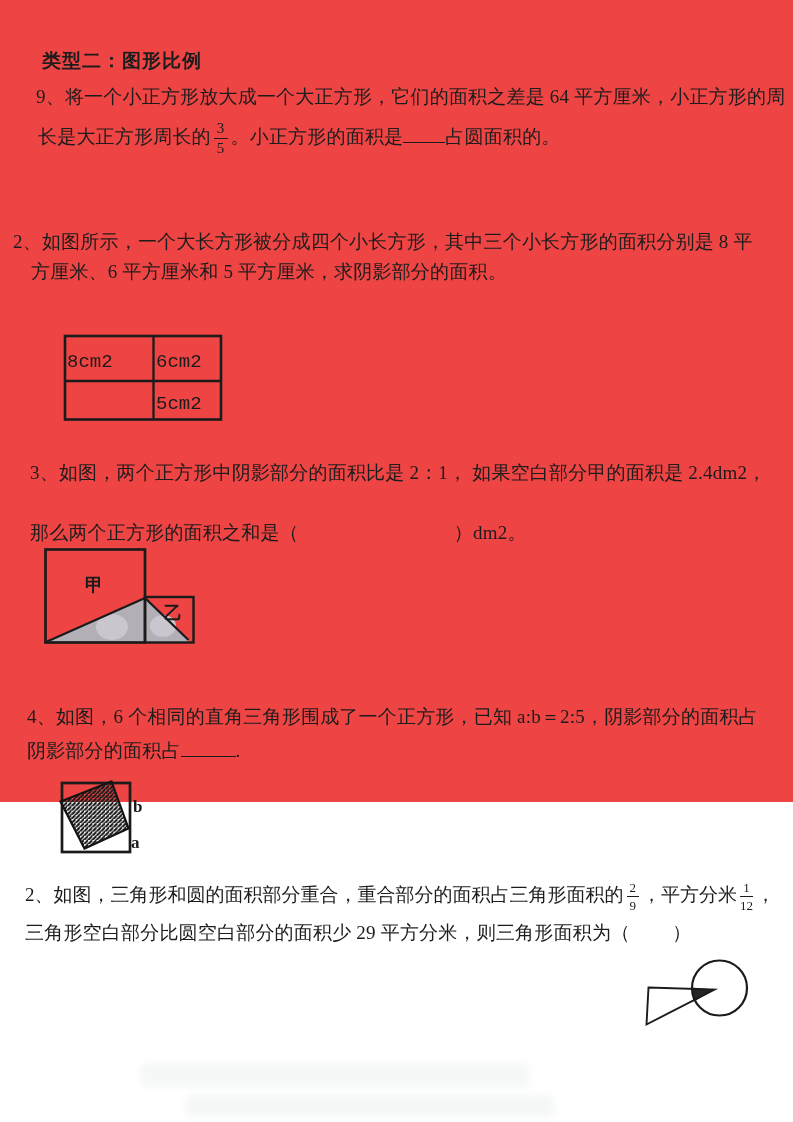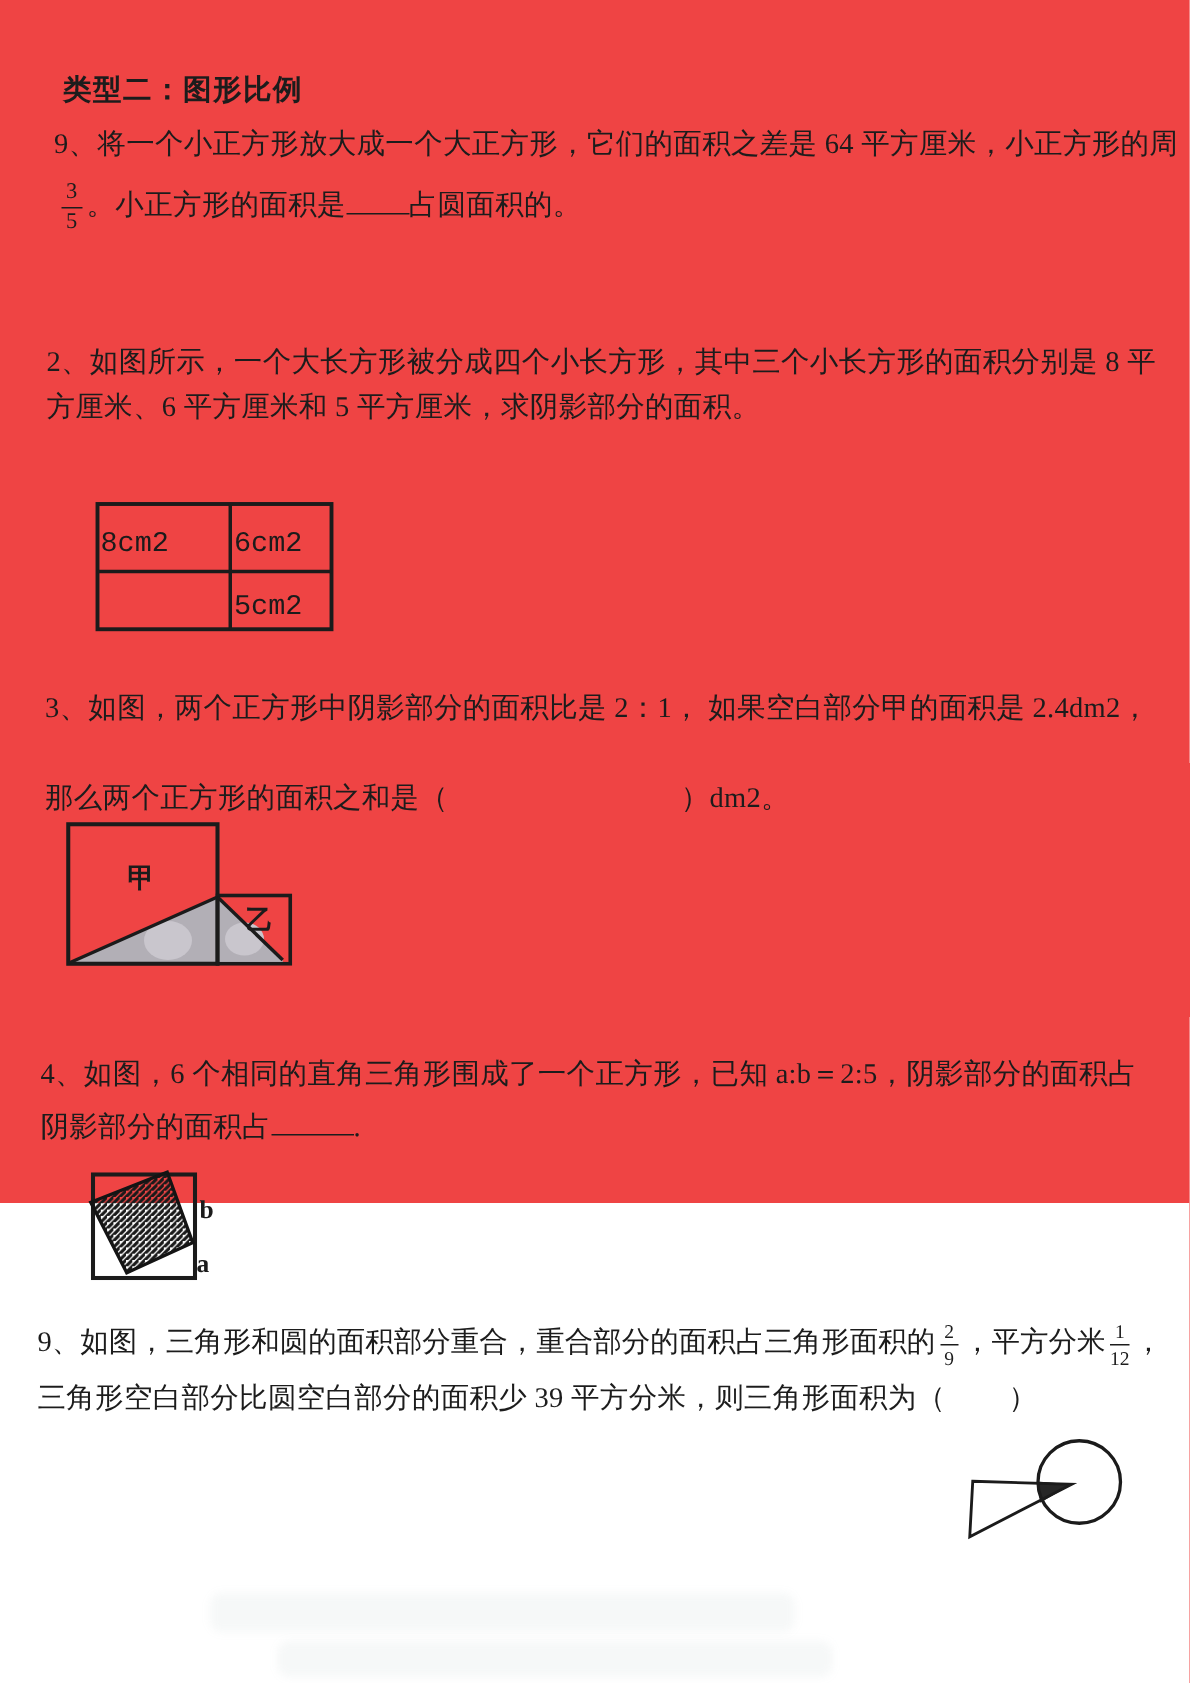--- a/index.html
+++ b/index.html
@@ -47,58 +47,58 @@
 </head>
 <body>
 
 <div class="page">
 
   <div class="title">类型二：图形比例</div>
 
   <div>
     <div class="line" style="left:36px;top:86px">9、将一个小正方形放大成一个大正方形，它们的面积之差是 64 平方厘米，小正方形的周</div>
     <div class="line" style="left:38px;top:121px">
-      <span class="frac">
+      <span>长是大正方形周长的</span><span class="frac">
           <span class="num">3</span>
           <span class="den">5</span>
         </span><span>。小正方形的面积是</span><span class="blank" style="width:42px"></span><span>占圆面积的。</span>
     </div>
   </div>
 
   <div>
-    <div class="line" style="left:31px;top:231px">2、如图所示，一个大长方形被分成四个小长方形，其中三个小长方形的面积分别是 8 平</div>
+    <div class="line" style="left:13px;top:231px">2、如图所示，一个大长方形被分成四个小长方形，其中三个小长方形的面积分别是 8 平</div>
     <div class="line" style="left:31px;top:261px">方厘米、6 平方厘米和 5 平方厘米，求阴影部分的面积。</div>
   </div>
 
   <div>
     <div class="line" style="left:30px;top:462px">3、如图，两个正方形中阴影部分的面积比是 2：1，  如果空白部分甲的面积是 2.4dm2，</div>
     <div class="line" style="left:30px;top:522px">
       <span>那么两个正方形的面积之和是（</span><span class="gap" style="width:155px"></span><span>）dm2。</span>
     </div>
   </div>
 
   <div>
     <div class="line" style="left:27px;top:706px">4、如图，6 个相同的直角三角形围成了一个正方形，已知 a:b＝2:5，阴影部分的面积占</div>
     <div class="line" style="left:27px;top:739px">
       <span>阴影部分的面积占</span><span class="blank" style="width:55px"></span><span>.</span>
     </div>
   </div>
 
   <div>
     <div class="line" style="left:25px;top:881px;letter-spacing:0">
-      <span>9、如图，三角形和圆的面积部分重合，重合部分的面积占三角形面积的</span><span class="frac small">
+      <span>2、如图，三角形和圆的面积部分重合，重合部分的面积占三角形面积的</span><span class="frac small">
           <span class="num">2</span>
           <span class="den">9</span>
         </span><span>，平方分米</span><span class="frac small">
           <span class="num">1</span>
           <span class="den">12</span>
         </span><span>，</span>
     </div>
     <div class="line" style="left:25px;top:922px">
-      <span>三角形空白部分比圆空白部分的面积少 39 平方分米，则三角形面积为（</span><span class="gap" style="width:42px"></span><span>）</span>
+      <span>三角形空白部分比圆空白部分的面积少 29 平方分米，则三角形面积为（</span><span class="gap" style="width:42px"></span><span>）</span>
     </div>
   </div>
 
   <svg class="diagram-layer" width="793" height="1122" viewBox="0 0 793 1122">
     <defs>
       <pattern id="hatch" patternUnits="userSpaceOnUse" width="4.2" height="4.2">
         <path d="M-1,5.2 L5.2,-1" stroke="#1a1a1a" stroke-width="2.1"></path>
         <path d="M-1,9.4 L9.4,-1" stroke="#1a1a1a" stroke-width="2.1"></path>
       </pattern>
     </defs>

